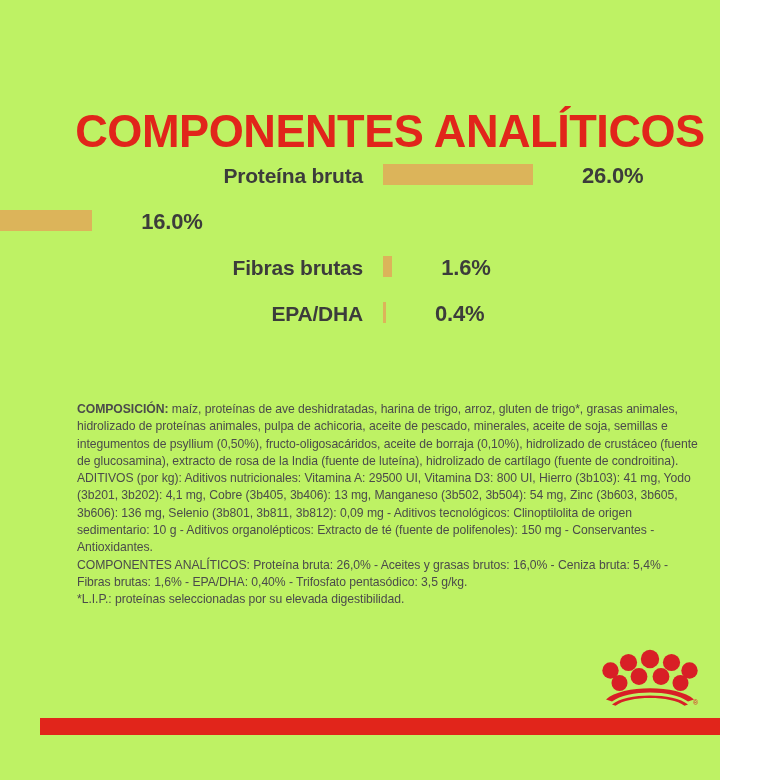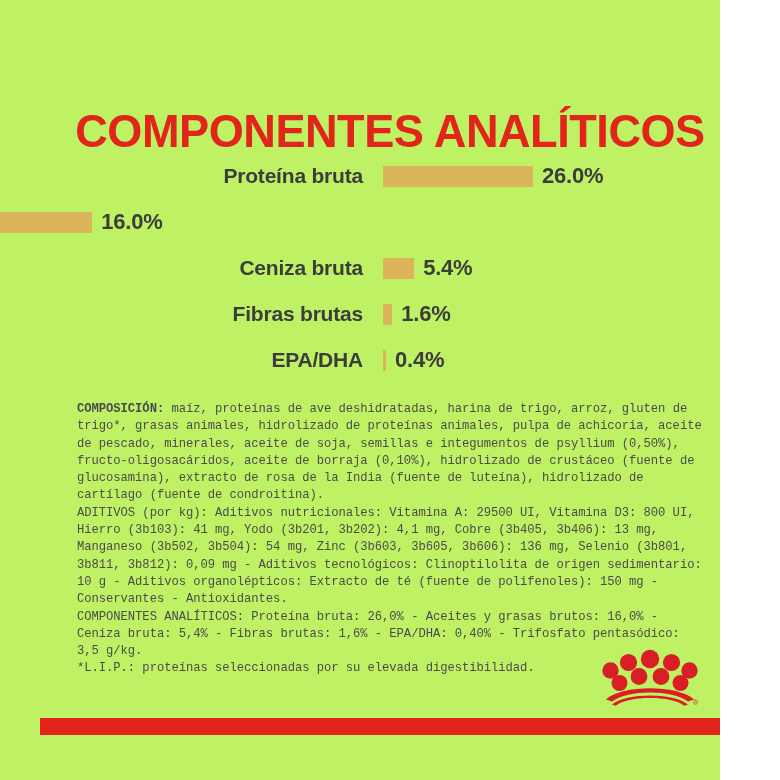--- a/index.html
+++ b/index.html
@@ -59,21 +59,22 @@
     color: #3c3c3b;
     font-family: "Liberation Sans Narrow", "Liberation Sans", sans-serif;
     font-weight: 700;
     font-size: 21px;
     line-height: 23px;
     letter-spacing: -0.2px;
     white-space: nowrap;
   }
   .chart-bar-wrap {
     display: flex;
-    align-items: flex-end;
+    align-items: flex-start;
+    gap: 40px;
   }
   .chart-bar {
     height: 21px;
     background: #dcb45a;
     display: block;
     flex: 0 0 auto;
   }
   .chart-value {
     color: #3c3c3b;
     font-family: "Liberation Sans Narrow", "Liberation Sans", sans-serif;
@@ -85,21 +86,21 @@
     padding-left: 9px;
   }
 
   
   .copy {
     position: absolute;
     left: 77px;
     top: 401px;
     width: 626px;
     color: #4b4b4b;
-    font-family: Liberation Mono, monospace;
+    font-family: Liberation Sans, sans-serif;
     font-size: 12.2px;
     line-height: 17.3px;
     letter-spacing: -0.05px;
     text-align: left;
   }
   .copy p {
     margin: 0;
   }
   .copy .lead {
     font-weight: 700;
@@ -144,27 +145,20 @@
       </div>
     </div>
 
     <div class="chart-row">
       <div class="chart-bar-wrap">
         <span class="chart-bar" style="width: 92.3077px; background: rgb(220, 180, 90);"></span>
         <span class="chart-value">16.0%</span>
       </div>
     </div>
 
-    <div class="chart-row">
-      <div class="chart-label">Ceniza bruta</div>
-      <div class="chart-bar-wrap">
-        <span class="chart-bar" style="width: 31.1538px; background: rgb(220, 180, 90);"></span>
-        <span class="chart-value">5.4%</span>
-      </div>
-    </div>
 
     <div class="chart-row">
       <div class="chart-label">Fibras brutas</div>
       <div class="chart-bar-wrap">
         <span class="chart-bar" style="width: 9.23077px; background: rgb(220, 180, 90);"></span>
         <span class="chart-value">1.6%</span>
       </div>
     </div>
 
     <div class="chart-row">

